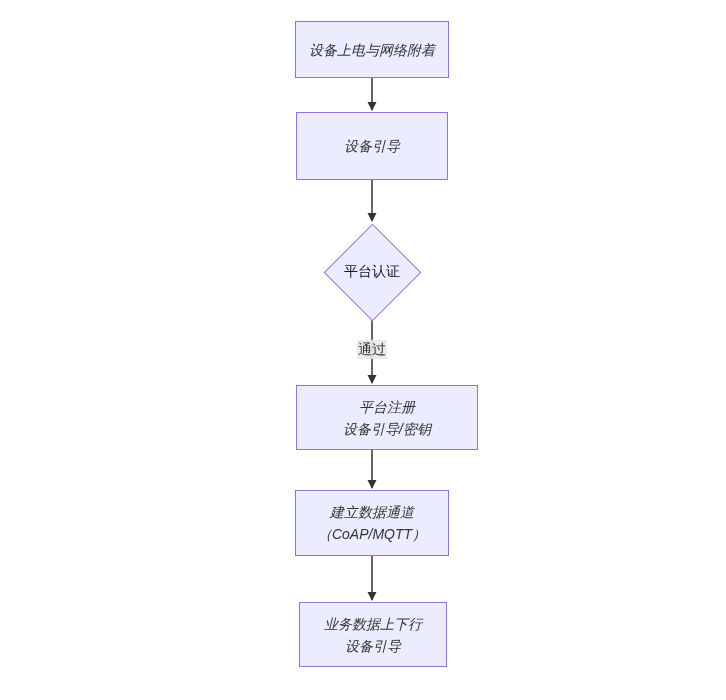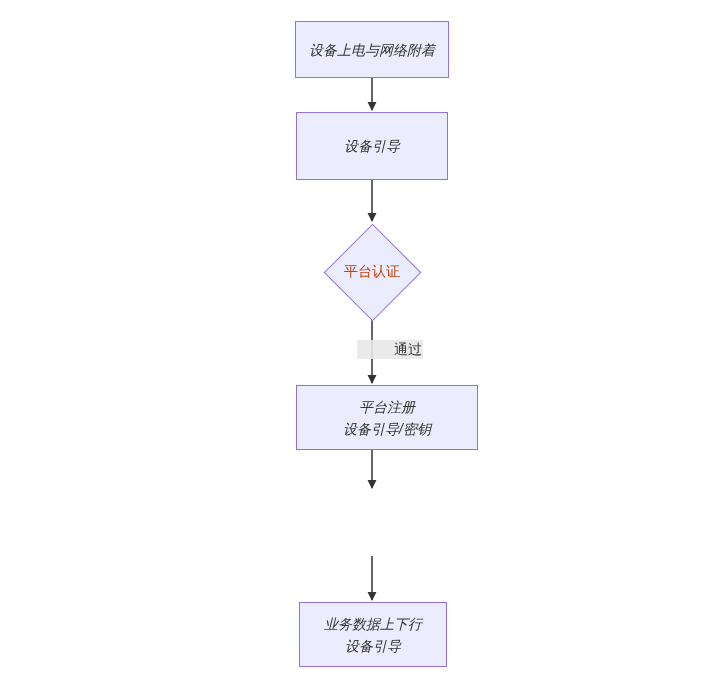--- a/index.html
+++ b/index.html
@@ -63,35 +63,34 @@
   }
   .diamond-label {
     position: absolute;
     left: 0;
     top: 0;
     width: 98px;
     height: 98px;
     display: flex;
     align-items: center;
     justify-content: center;
-    color: #c2410c;
+    color: #0f172a;
     font-size: 14px;
   }
   .edge-label {
     position: absolute;
     left: 357px;
     top: 340px;
     width: 30px;
     height: 19px;
     background: rgba(232, 232, 232, 0.9);
     color: #333333;
     font-size: 14px;
     line-height: 19px;
     text-align: center;
-    padding-left: 36px;
   }
 </style>
 </head>
 <body>
 
 <div class="canvas">
 
   <svg class="edges" viewBox="0 0 726 700">
     <defs>
       <marker id="arrowhead" markerUnits="userSpaceOnUse" markerWidth="10" markerHeight="10" refX="8" refY="4.5" orient="auto">
@@ -118,19 +117,23 @@
     <span class="diamond-label">平台认证</span>
   </div>
 
   <div class="edge-label">通过</div>
 
   <div class="node" id="node-reg">
     <span>平台注册</span>
     <span>设备引导/密钥</span>
   </div>
 
+  <div class="node" id="node-chan">
+    <span>建立数据通道</span>
+    <span>（CoAP/MQTT）</span>
+  </div>
 
   <div class="node" id="node-biz">
     <span>业务数据上下行</span>
     <span>设备引导</span>
   </div>
 
 </div>
 
 </body></html>

